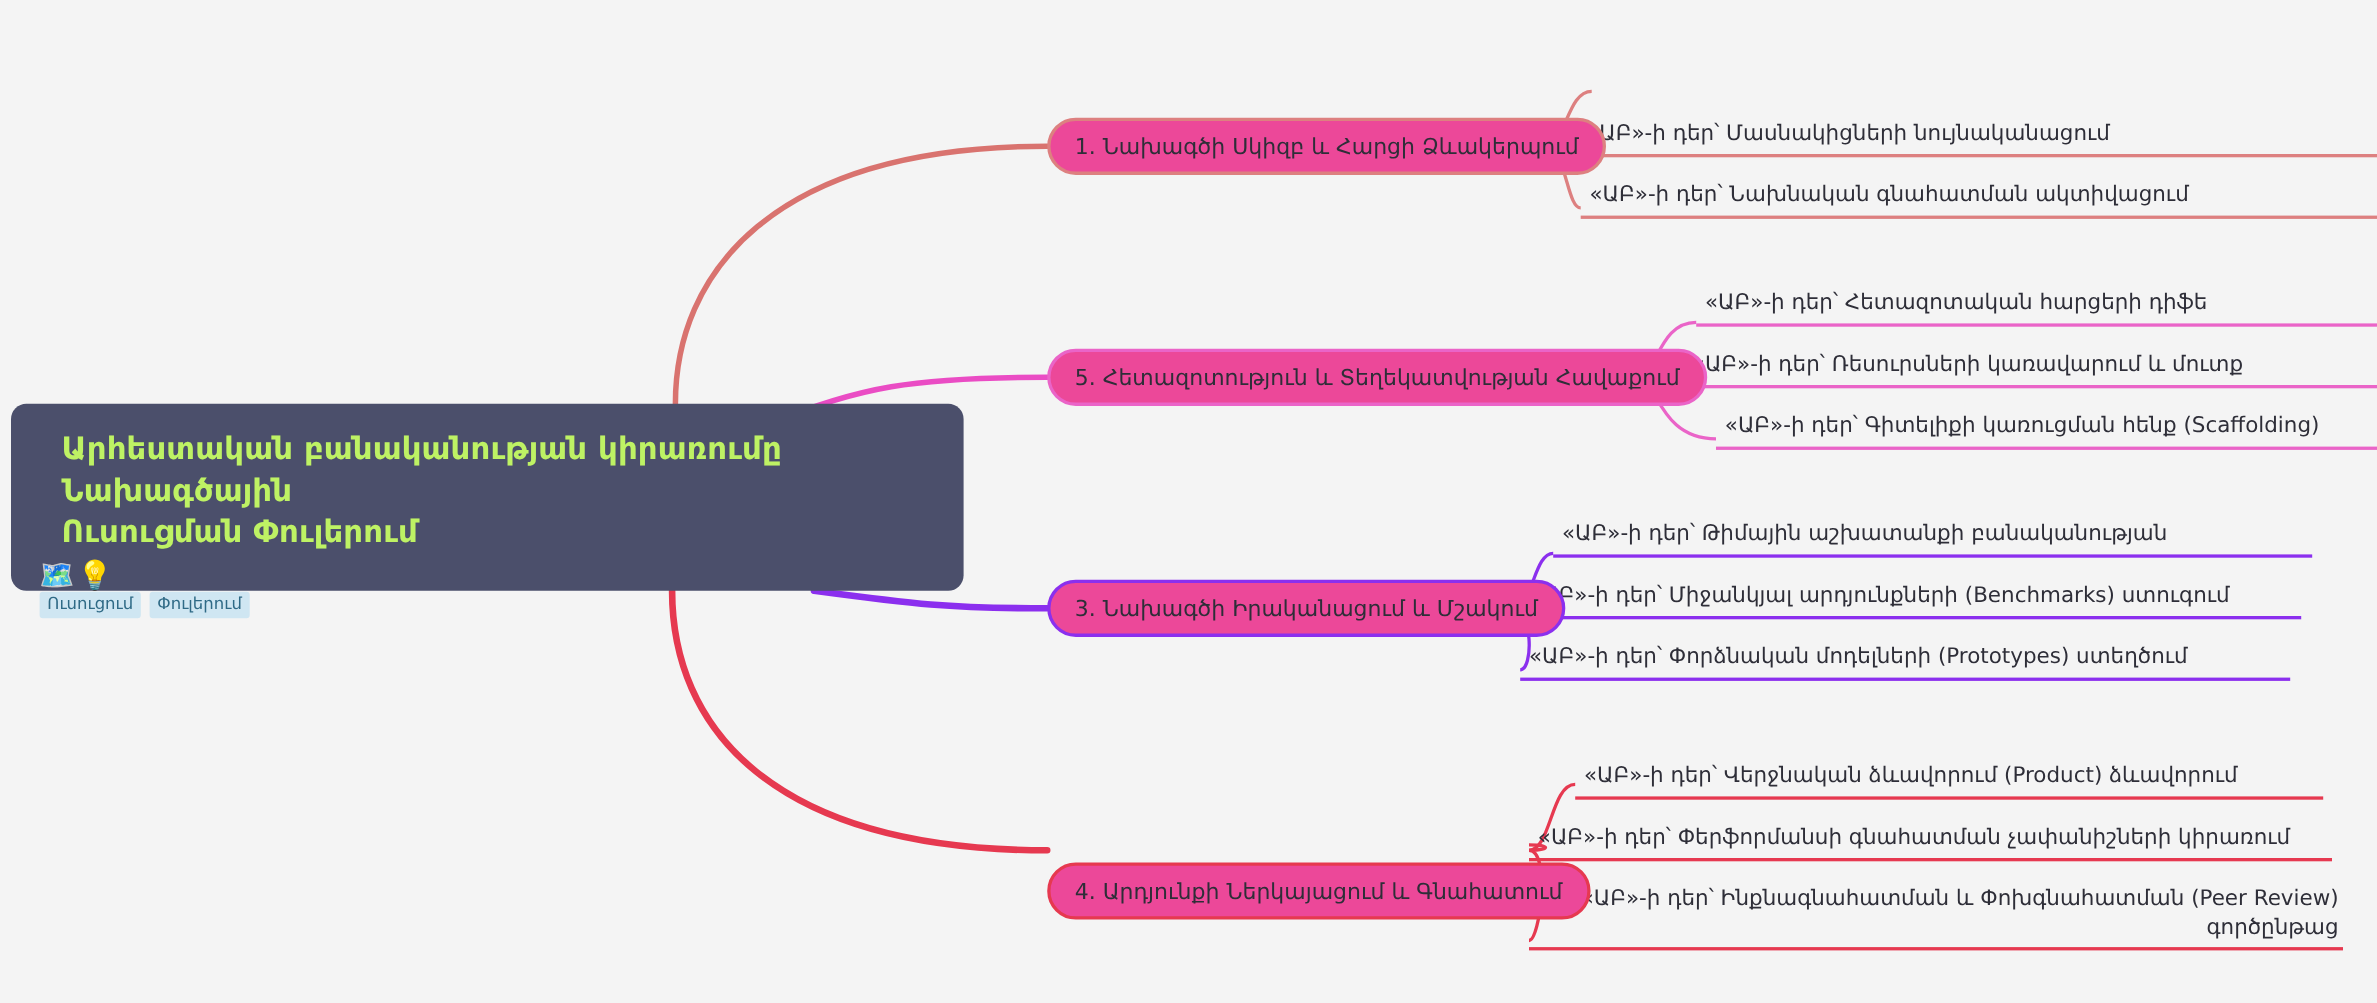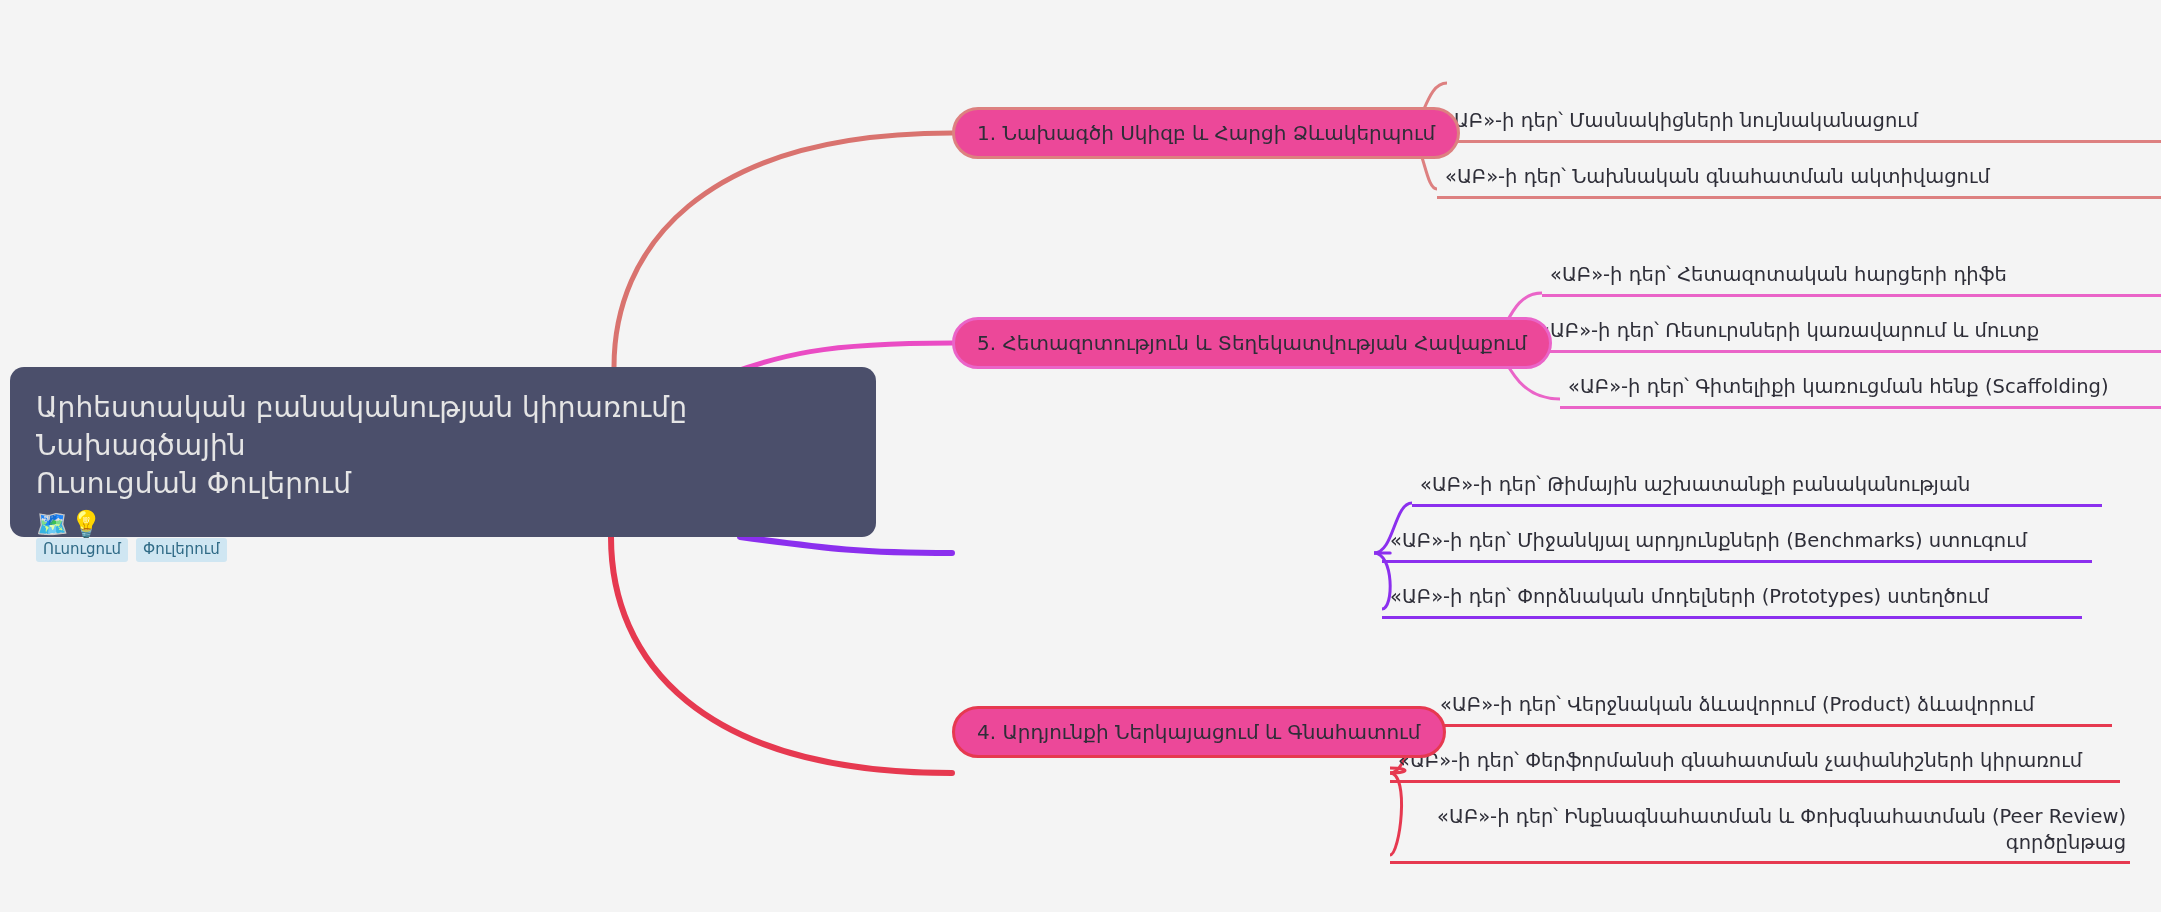--- a/index.html
+++ b/index.html
@@ -31,27 +31,28 @@
     width: 866px; height: 170px;
     background: #4b4f6b;
     border-radius: 14px;
     z-index: 3;
     padding: 22px 26px 16px 26px;
     display: flex;
     flex-direction: column;
     justify-content: flex-start;
   }
   .root-title {
-    color: #e5e5e5;
+    color: #bef264;
     font-size: 28px;
     line-height: 1.36;
     letter-spacing: 0.1px;
-    font-weight: 400;
+    font-weight: 700;
     white-space: pre-line;
     max-width: 810px;
+    margin-left: 20px;
   }
   .root-emojis {
     margin-top: 8px;
     font-size: 26px;
     line-height: 1;
     letter-spacing: 2px;
     height: 30px;
   }
   .root-tags {
     margin-top: 1px;
@@ -84,21 +85,21 @@
   }
   .branch-label {
     font-size: 20px;
     color: #2e2e38;
     line-height: 1;
   }
 
   #branch-1 { left: 952px; top: 107px; border-color: #dd8080; }
   #branch-2 { left: 952px; top: 317px; border-color: #ea64c8; }
   #branch-3 { left: 952px; top: 527px; border-color: #8b2fee; }
-  #branch-4 { left: 952px; top: 706px; border-color: #e63950; }
+  #branch-4 { left: 952px; top: 784px; border-color: #e63950; }
 
   
   .leaf {
     position: absolute;
     z-index: 2;
     border-bottom: 3px solid #cccccc;
     padding: 2px 4px 6px 8px;
     display: block;
   }
   .leaf-label {
@@ -171,20 +172,23 @@
   <div class="leaf g2" style="left:1542px; top:260px; width:628px;">
     <span class="leaf-label">«ԱԲ»-ի դեր՝ Հետազոտական հարցերի դիֆե</span>
   </div>
   <div class="leaf g2" style="left:1530px; top:316px; width:660px;">
     <span class="leaf-label">«ԱԲ»-ի դեր՝ Ռեսուրսների կառավարում և մուտք</span>
   </div>
   <div class="leaf g2" style="left:1560px; top:372px; width:660px;">
     <span class="leaf-label">«ԱԲ»-ի դեր՝ Գիտելիքի կառուցման հենք (Scaffolding)</span>
   </div>
 
+  <div class="branch" id="branch-3">
+    <span class="branch-label">3. Նախագծի Իրականացում և Մշակում</span>
+  </div>
   <div class="leaf g3" style="left:1412px; top:470px; width:690px;">
     <span class="leaf-label">«ԱԲ»-ի դեր՝ Թիմային աշխատանքի բանականության</span>
   </div>
   <div class="leaf g3" style="left:1382px; top:526px; width:710px;">
     <span class="leaf-label">«ԱԲ»-ի դեր՝ Միջանկյալ արդյունքների (Benchmarks) ստուգում</span>
   </div>
   <div class="leaf g3" style="left:1382px; top:582px; width:700px;">
     <span class="leaf-label">«ԱԲ»-ի դեր՝ Փորձնական մոդելների (Prototypes) ստեղծում</span>
   </div>
 

